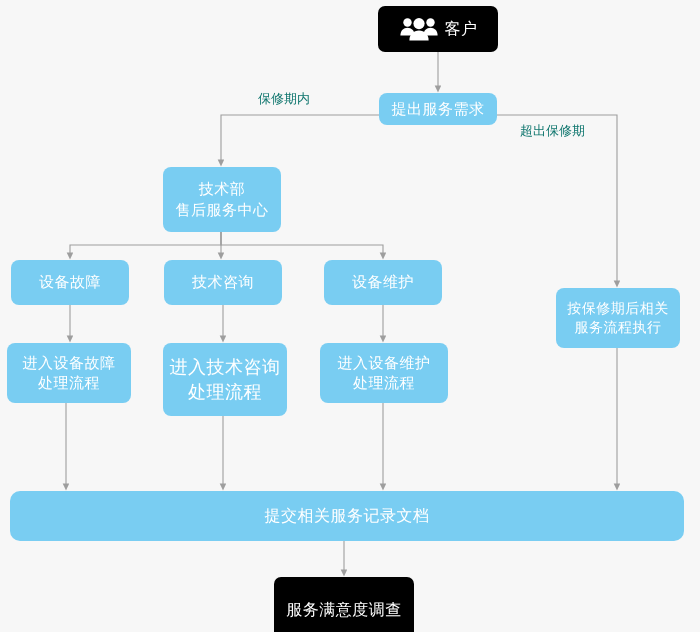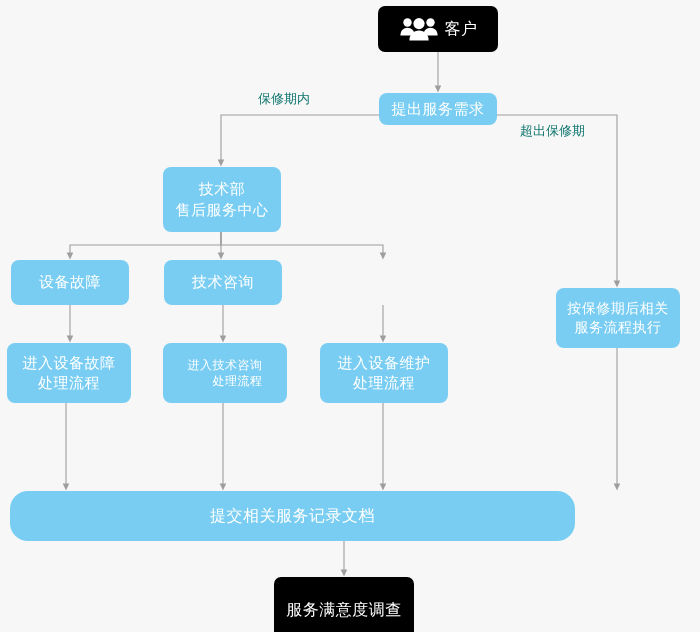--- a/index.html
+++ b/index.html
@@ -86,32 +86,31 @@
   .n-after-warranty {
     left: 556px; top: 288px; width: 124px; height: 60px;
     font-size: 14px;
     text-align: center;
   }
   .n-fault-flow {
     left: 7px; top: 343px; width: 124px; height: 60px;
     font-size: 15px;
   }
   .n-consult-flow {
-    left: 163px; top: 343px; width: 124px; height: 60px;
-    font-size: 12px;
-    text-align: right;
+    left: 163px; top: 343px; width: 124px; height: 73px;
+    font-size: 18px;
   }
   .n-maintain-flow {
     left: 320px; top: 343px; width: 128px; height: 60px;
     font-size: 15px;
   }
   .n-submit-doc {
-    left: 10px; top: 491px; width: 565px; height: 50px;
+    left: 10px; top: 491px; width: 674px; height: 50px;
     font-size: 16px;
-    border-radius: 18px;
+    border-radius: 10px;
   }
   .n-survey {
     left: 274px; top: 577px; width: 140px; height: 66px;
     font-size: 16px;
   }
   .edge-label {
     position: absolute;
     color: #0f766e;
     font-size: 13px;
     white-space: nowrap;
@@ -186,20 +185,23 @@
   </div>
 
   <div class="node blue n-fault">
     <span class="label">设备故障</span>
   </div>
 
   <div class="node blue n-consult">
     <span class="label">技术咨询</span>
   </div>
 
+  <div class="node blue n-maintain">
+    <span class="label">设备维护</span>
+  </div>
 
   <div class="node blue n-after-warranty">
     <span class="label">按保修期后相关
 服务流程执行</span>
   </div>
 
   <div class="node blue n-fault-flow">
     <span class="label">进入设备故障
 处理流程</span>
   </div>

